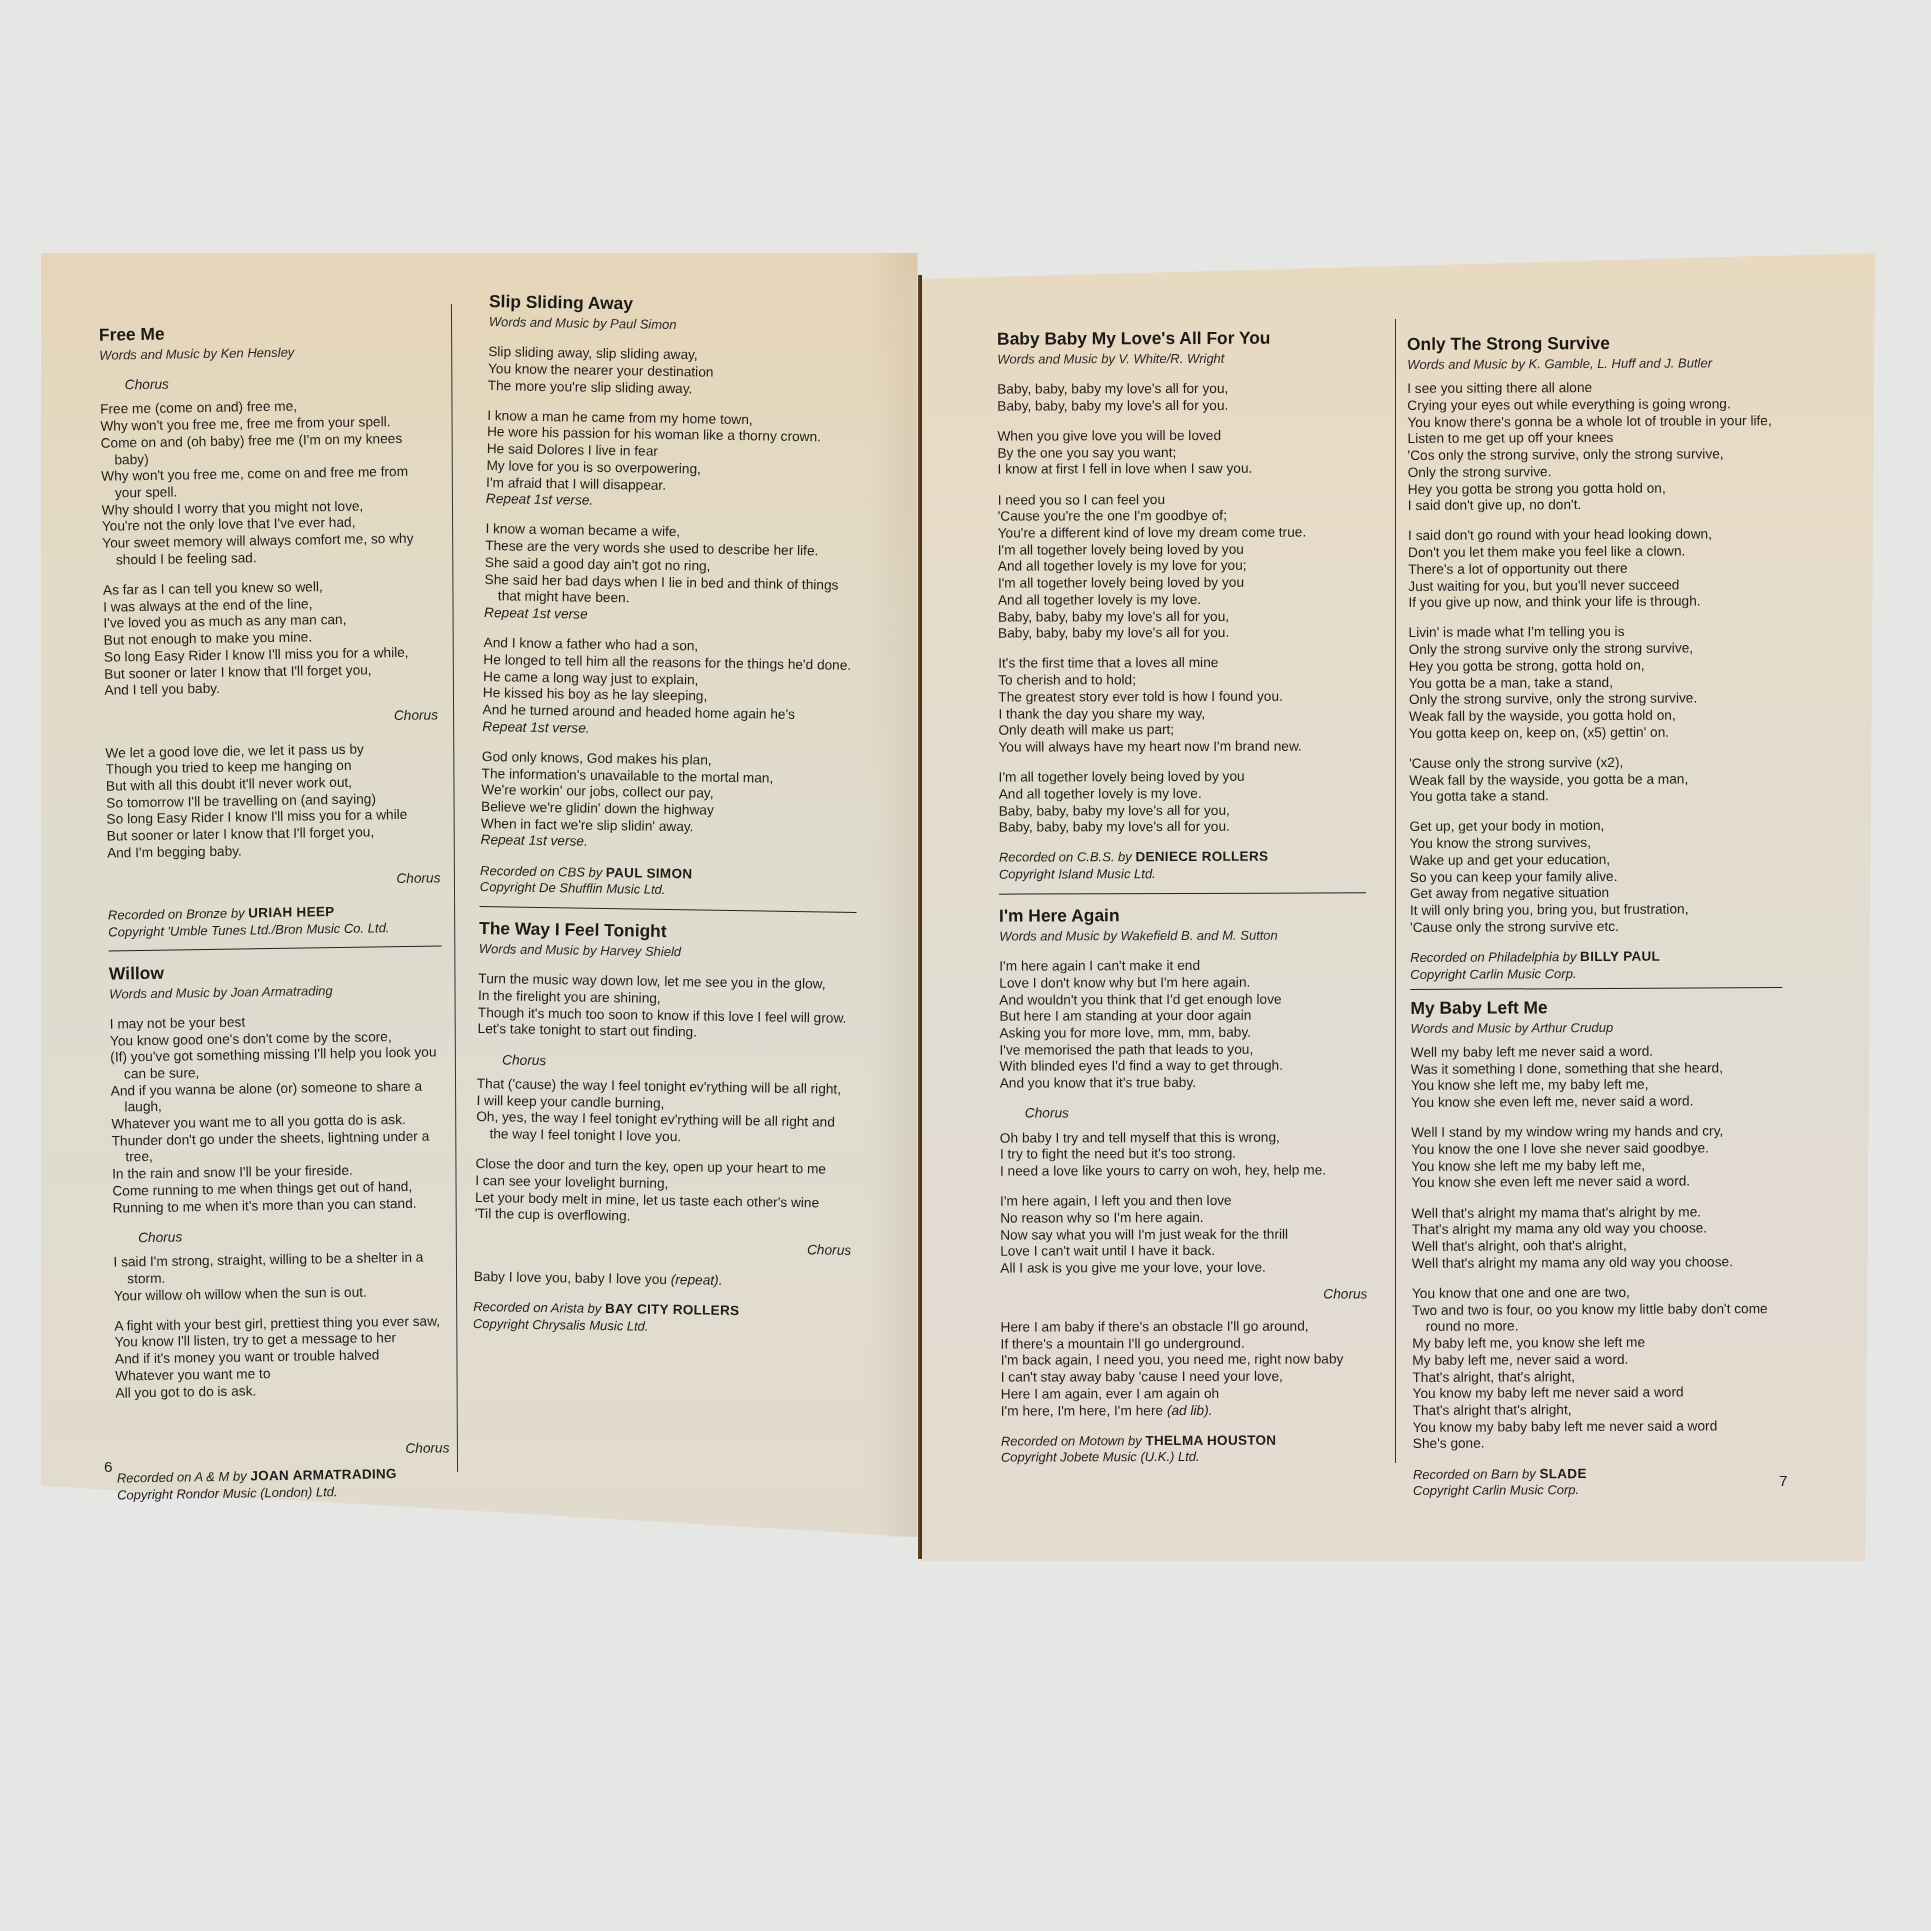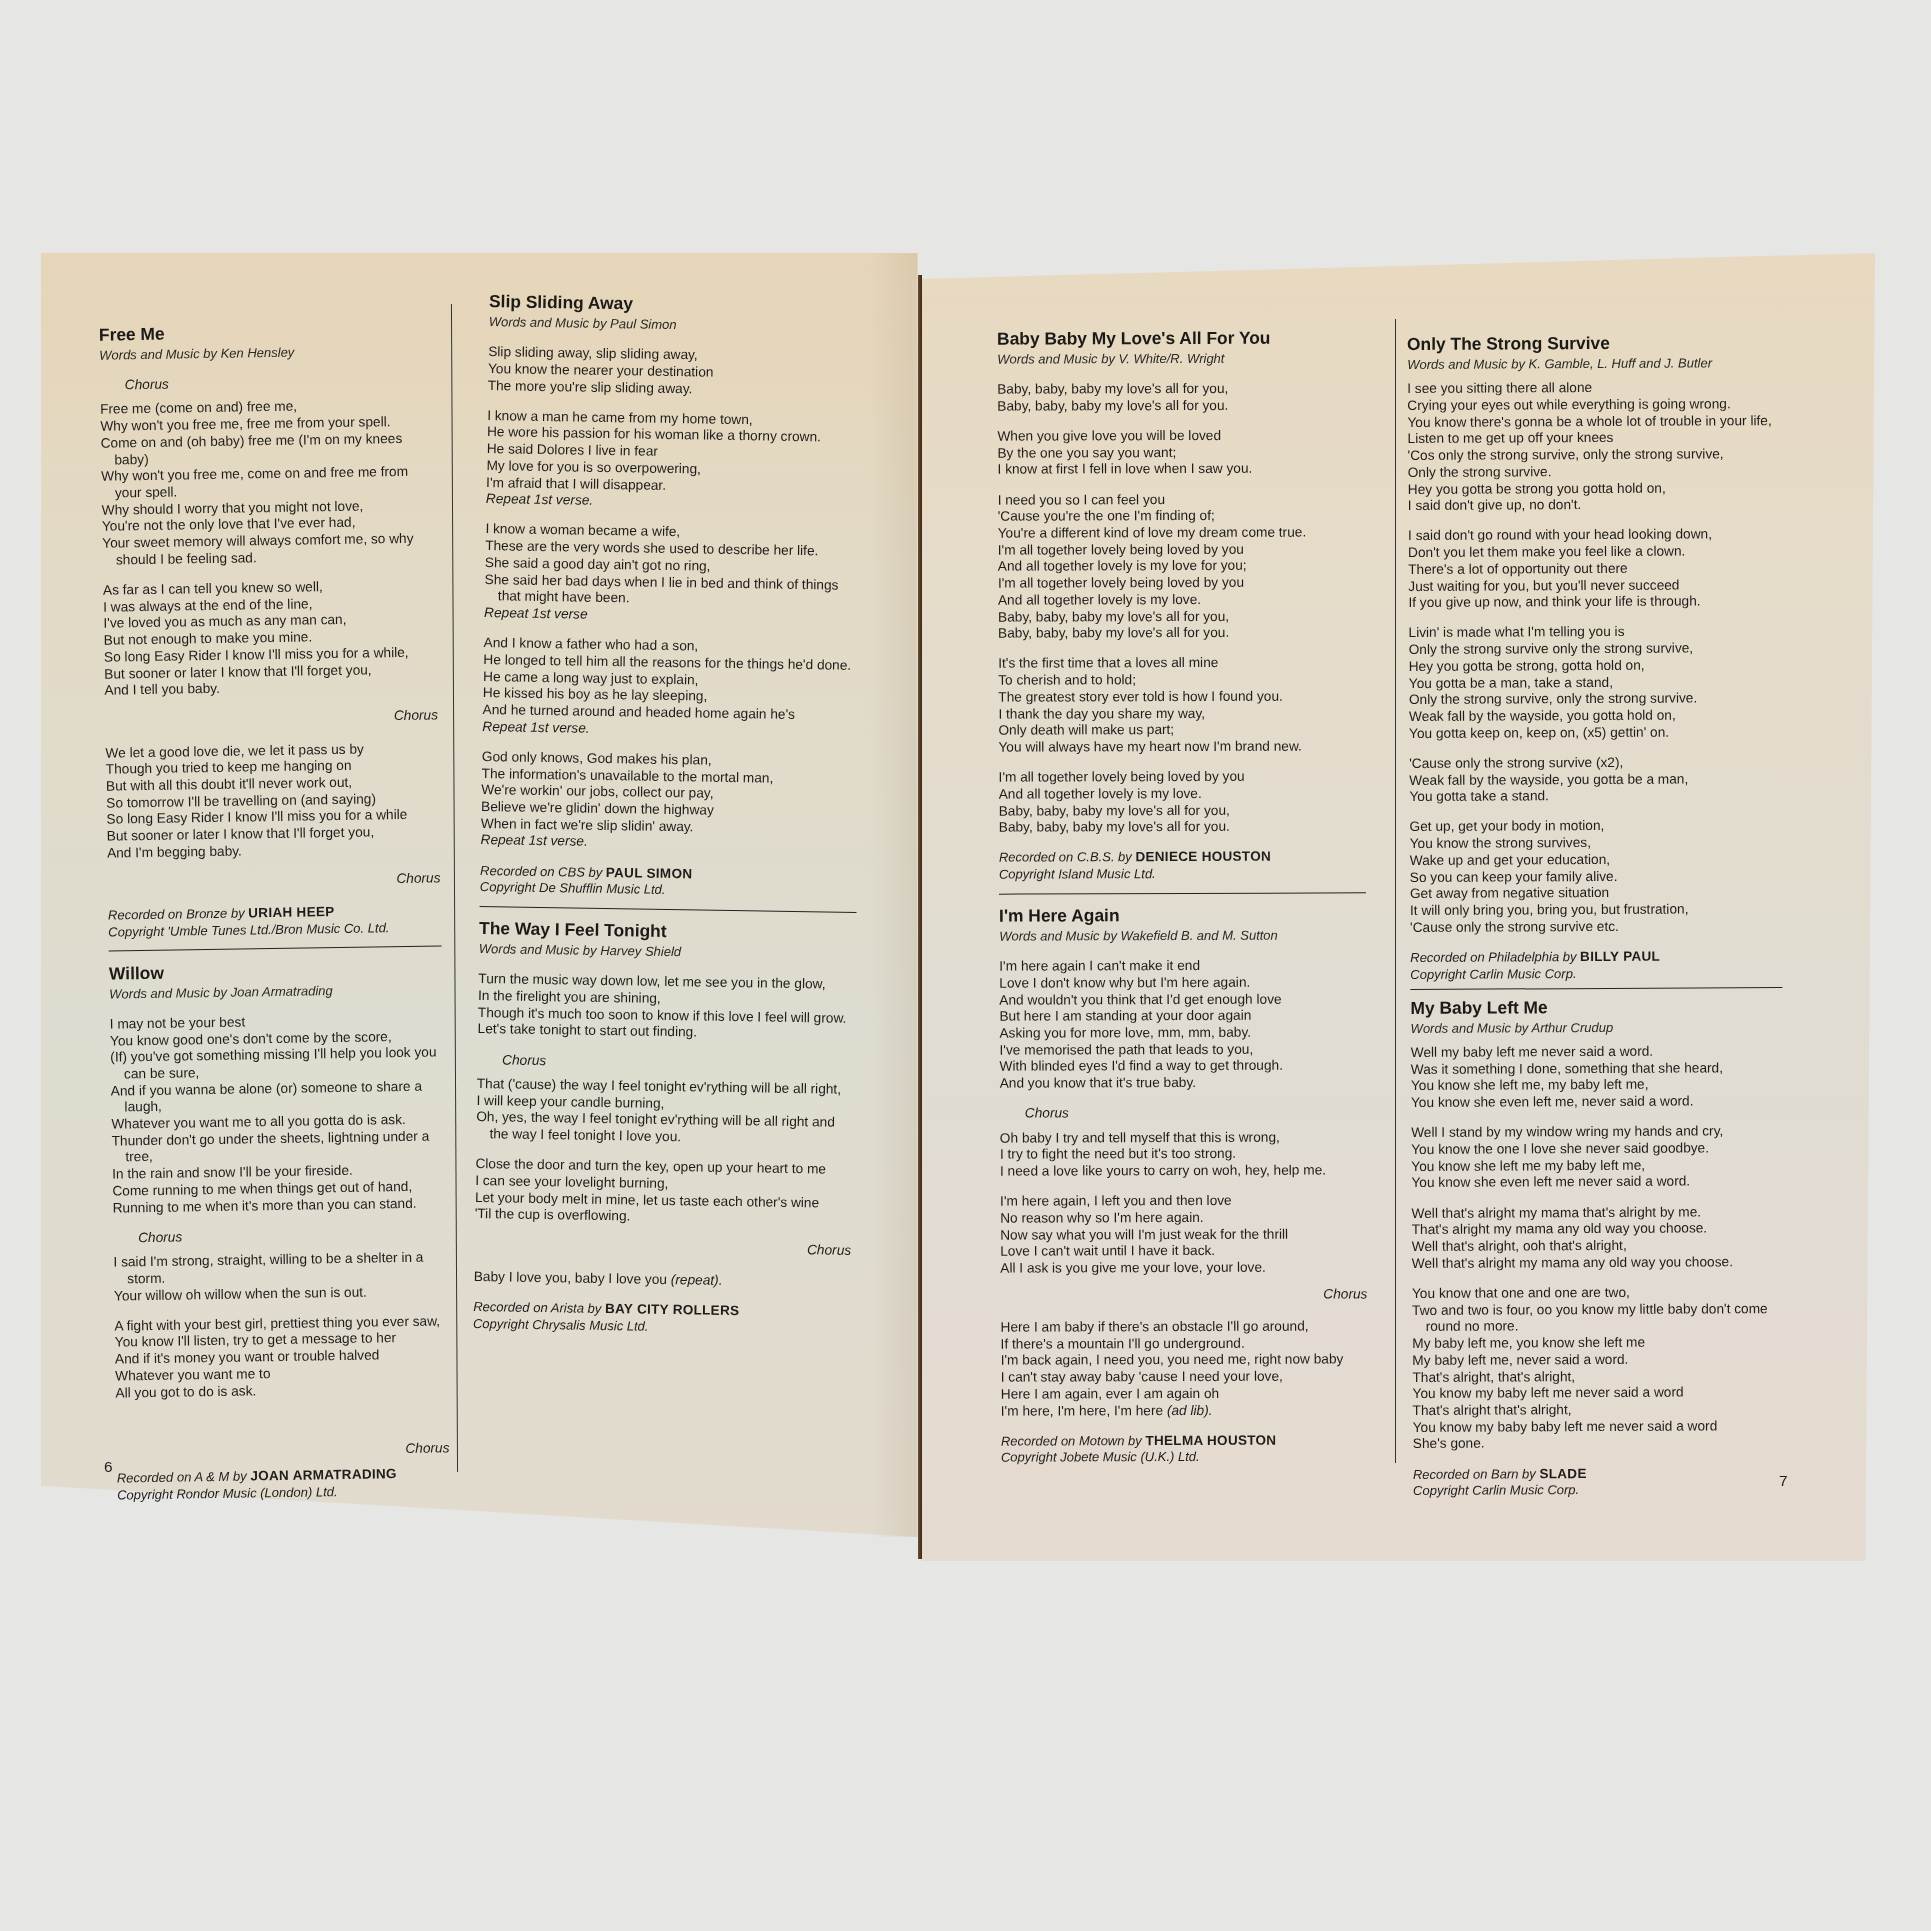--- a/index.html
+++ b/index.html
@@ -240,21 +240,21 @@
         <span class="line">Baby, baby, baby my love's all for you,</span>
         <span class="line">Baby, baby, baby my love's all for you.</span>
       </div>
     <div class="verse">
         <span class="line">When you give love you will be loved</span>
         <span class="line">By the one you say you want;</span>
         <span class="line">I know at first I fell in love when I saw you.</span>
       </div>
     <div class="verse">
         <span class="line">I need you so I can feel you</span>
-        <span class="line">'Cause you're the one I'm finding of;</span>
+        <span class="line">'Cause you're the one I'm goodbye of;</span>
         <span class="line">You're a different kind of love my dream come true.</span>
         <span class="line">I'm all together lovely being loved by you</span>
         <span class="line">And all together lovely is my love for you;</span>
         <span class="line">I'm all together lovely being loved by you</span>
         <span class="line">And all together lovely is my love.</span>
         <span class="line">Baby, baby, baby my love's all for you,</span>
         <span class="line">Baby, baby, baby my love's all for you.</span>
       </div>
     <div class="verse">
         <span class="line">It's the first time that a loves all mine</span>
@@ -265,21 +265,21 @@
         <span class="line">You will always have my heart now I'm brand new.</span>
       </div>
     <div class="verse">
         <span class="line">I'm all together lovely being loved by you</span>
         <span class="line">And all together lovely is my love.</span>
         <span class="line">Baby, baby, baby my love's all for you,</span>
         <span class="line">Baby, baby, baby my love's all for you.</span>
       </div>
     <div class="recorded">
       <span>Recorded on C.B.S. by</span>
-      <span class="artist">DENIECE HOUSTON</span>
+      <span class="artist">DENIECE ROLLERS</span>
       <span class="copyright">Copyright Island Music Ltd.</span>
     </div>
   </section>
   <hr class="hrule">
   <section>
     <h2 class="song-title">I'm Here Again</h2>
     <div class="credits">Words and Music by Wakefield B. and M. Sutton</div>
     <div class="verse">
         <span class="line">I'm here again I can't make it end</span>
         <span class="line">Love I don't know why but I'm here again.</span>

